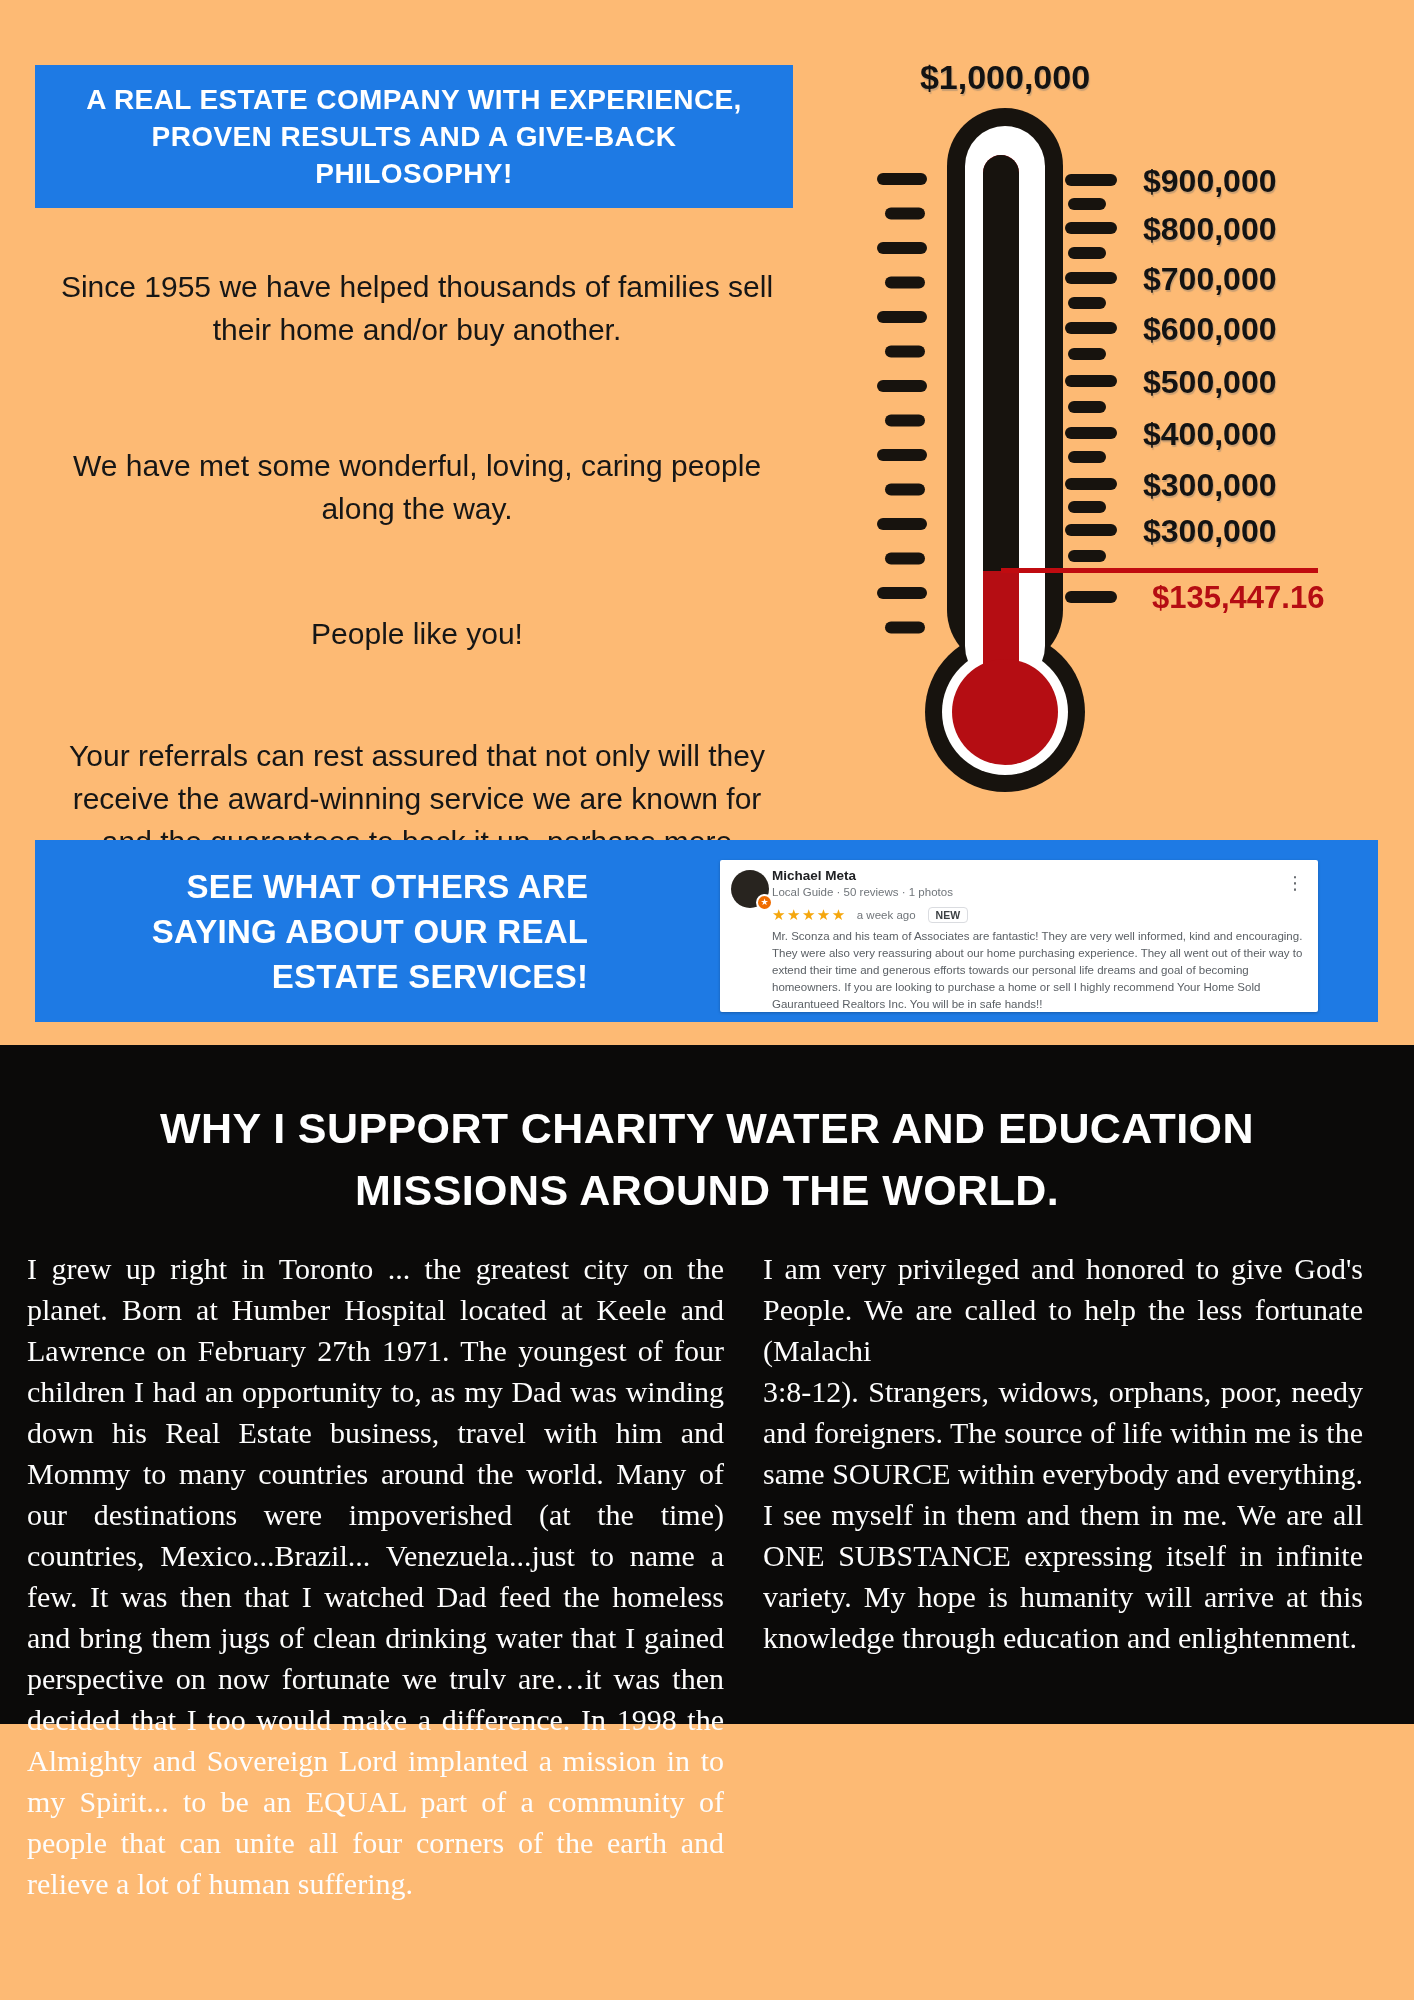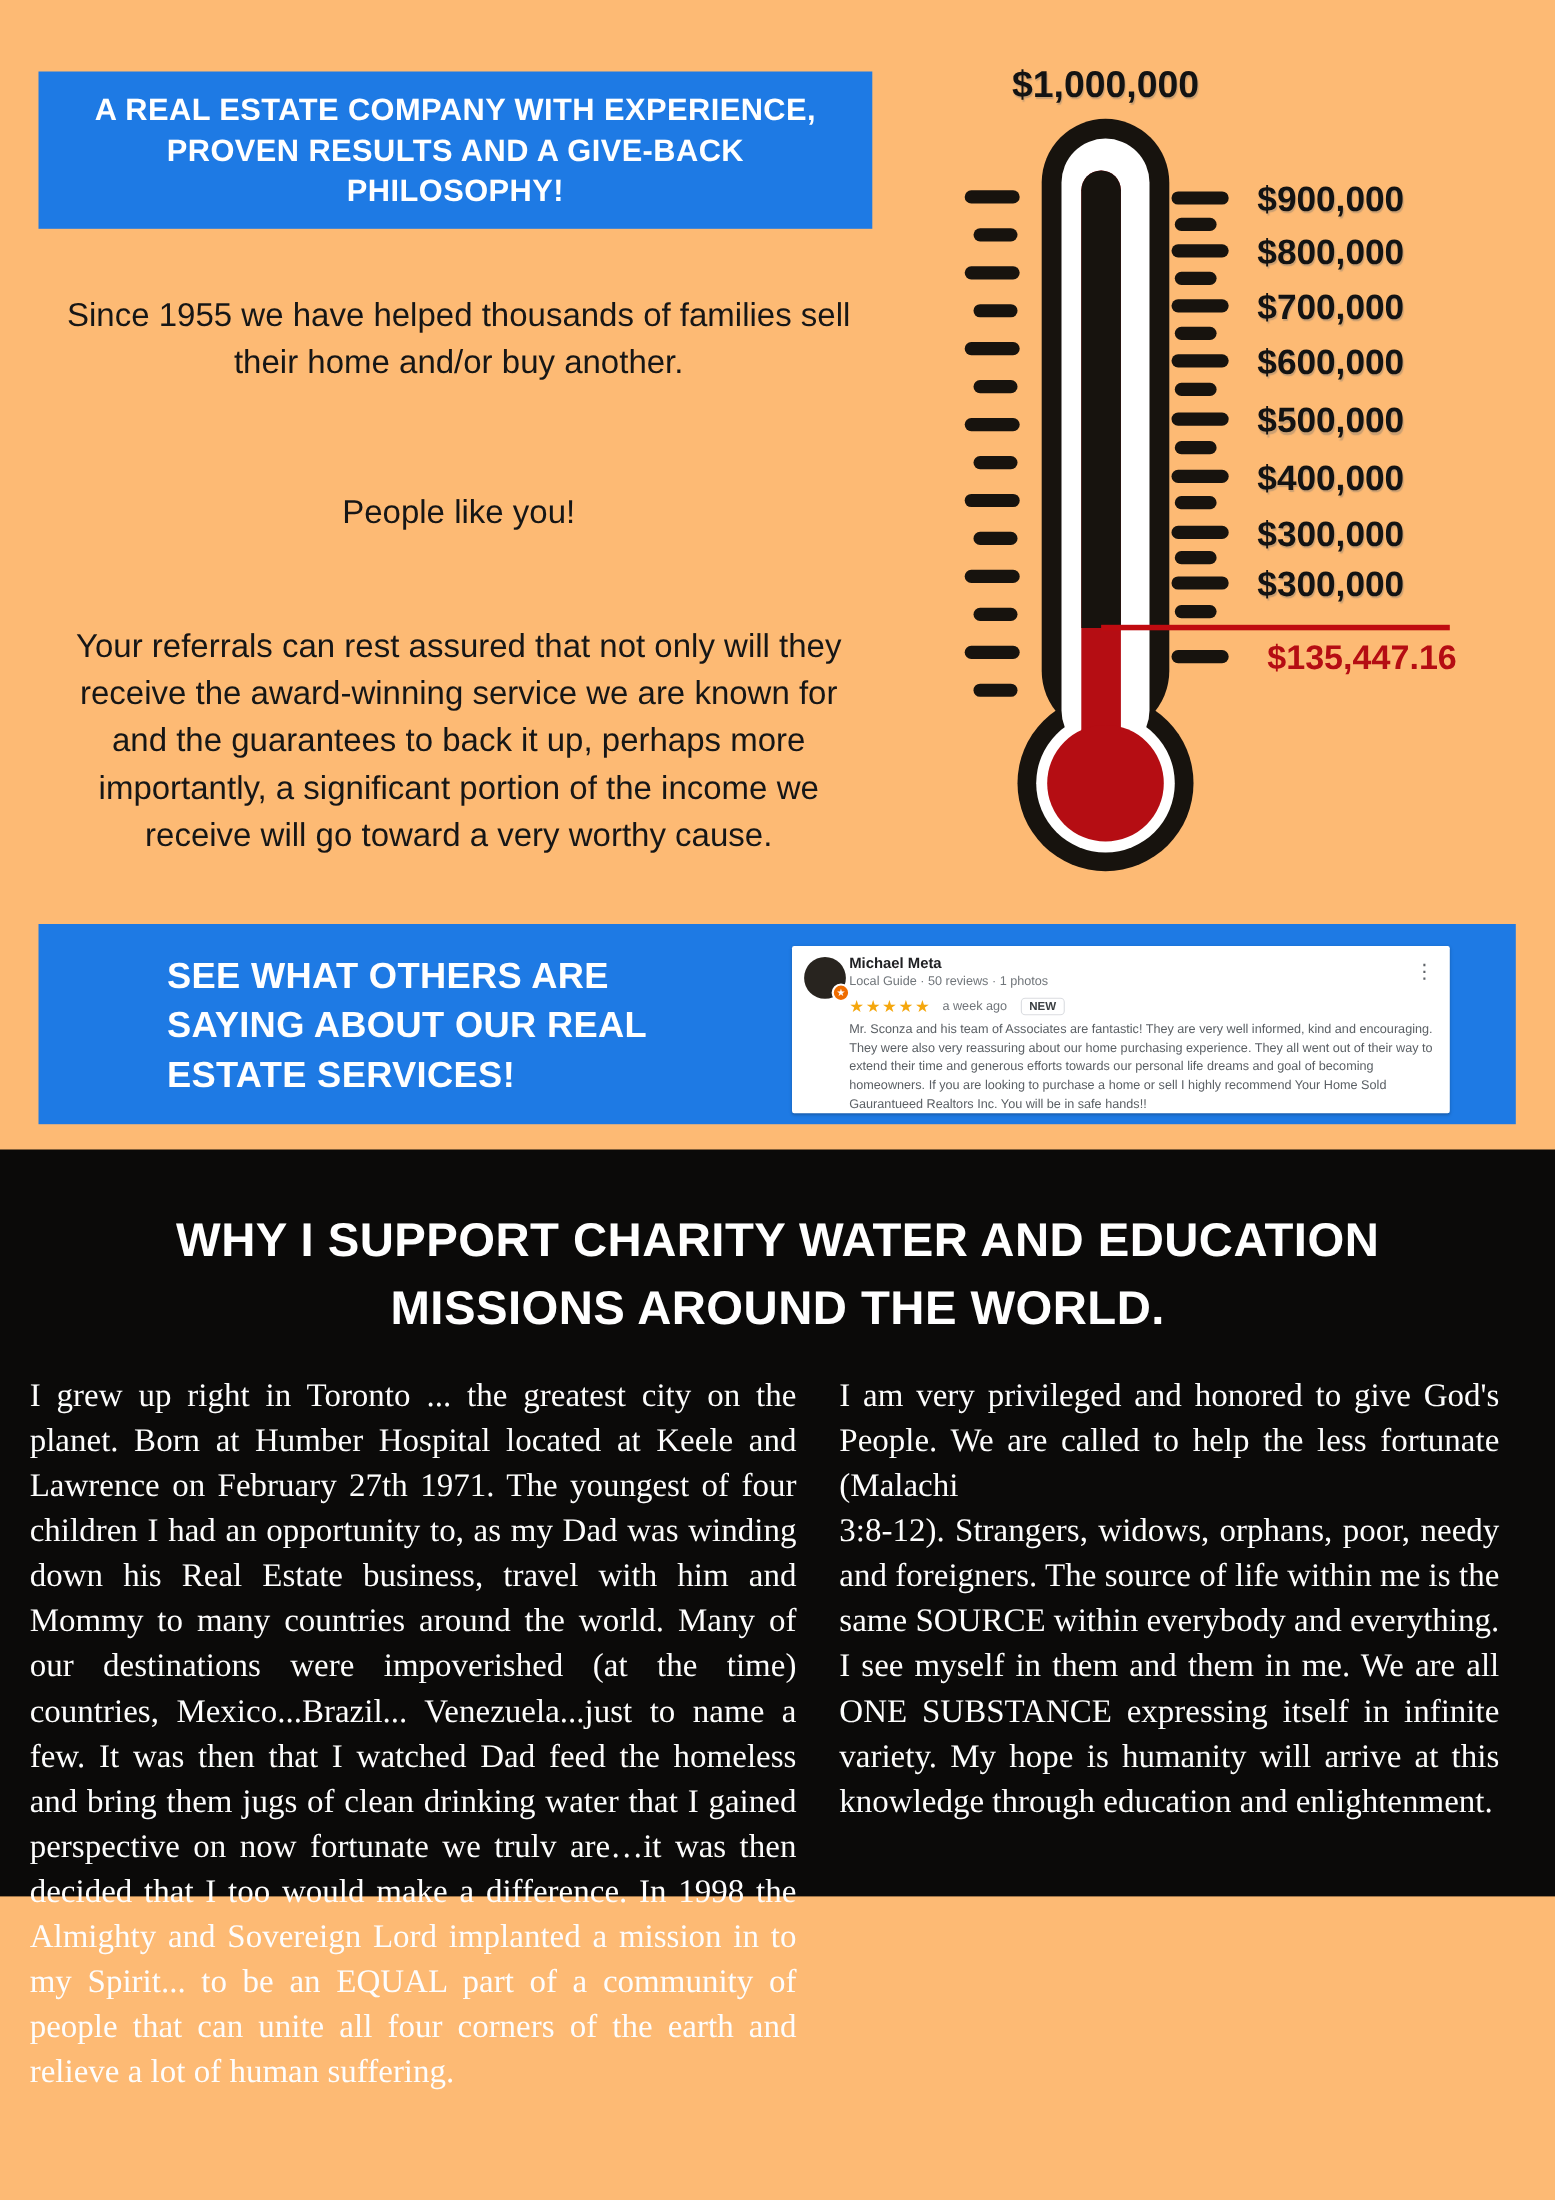--- a/index.html
+++ b/index.html
@@ -25,21 +25,21 @@
   .t-goal{ position:absolute; left:10px; top:8px; width:270px; text-align:center;
            font-size:34px; font-weight:800; color:#131313; text-shadow:1px 2px 1px rgba(110,110,110,.35); }
   .t-label{ position:absolute; left:283px; height:42px; line-height:42px; font-size:32px; font-weight:800;
             color:#131313; text-shadow:1px 2px 1px rgba(110,110,110,.35); white-space:nowrap; }
   .t-current{ position:absolute; left:292px; top:527px; height:42px; line-height:42px;
               font-size:31px; font-weight:800; color:var(--thermo-red); white-space:nowrap; }
 
   
   .band{ position:absolute; left:35px; top:840px; width:1343px; height:182px; background:var(--accent-blue); }
   .band-heading{ position:absolute; left:25px; top:0; width:620px; height:100%;
-                 display:flex; align-items:center; justify-content:center; text-align:left;
+                 display:flex; align-items:center; justify-content:center; text-align:right;
                  color:#fff; font-weight:800; font-size:33px; line-height:45px; white-space:pre-line; letter-spacing:.3px; }
   .review-card{ position:absolute; left:685px; top:20px; width:598px; height:152px; background:#fff;
                 border-radius:2px; box-shadow:0 1px 3px rgba(0,0,0,.25); font-family:"Liberation Sans",sans-serif; }
   .avatar{ position:absolute; left:11px; top:10px; width:38px; height:38px; border-radius:50%; background:#28241f; }
   .lg-badge{ position:absolute; right:-4px; bottom:-3px; width:17px; height:17px; border-radius:50%;
              background:var(--badge-orange); border:2px solid #fff; display:flex; align-items:center; justify-content:center;
              color:#fff; font-size:9px; line-height:1; }
   .kebab{ position:absolute; right:14px; top:12px; color:#5f6368; font-size:18px; cursor:pointer; }
   .r-name{ position:absolute; left:52px; top:8px; font-size:13.5px; font-weight:700; color:#202124; }
   .r-meta{ position:absolute; left:52px; top:26px; font-size:11.5px; color:#70757a; }
@@ -65,20 +65,22 @@
 
 <div class="page">
 
   <div class="banner1">A REAL ESTATE COMPANY WITH EXPERIENCE,
 PROVEN RESULTS AND A GIVE-BACK
 PHILOSOPHY!</div>
 
   <div class="intro">
     <p class="p1">Since 1955 we have helped thousands of families sell
 their home and/or buy another.</p>
+    <p class="p2">We have met some wonderful, loving, caring people
+along the way.</p>
     <p class="p3">People like you!</p>
     <p class="p4">Your referrals can rest assured that not only will they
 receive the award-winning service we are known for
 and the guarantees to back it up, perhaps more
 importantly, a significant portion of the income we
 receive will go toward a very worthy cause.</p>
   </div>
 
   <div class="thermo">
     <svg width="480" height="750" viewBox="0 0 480 750">

